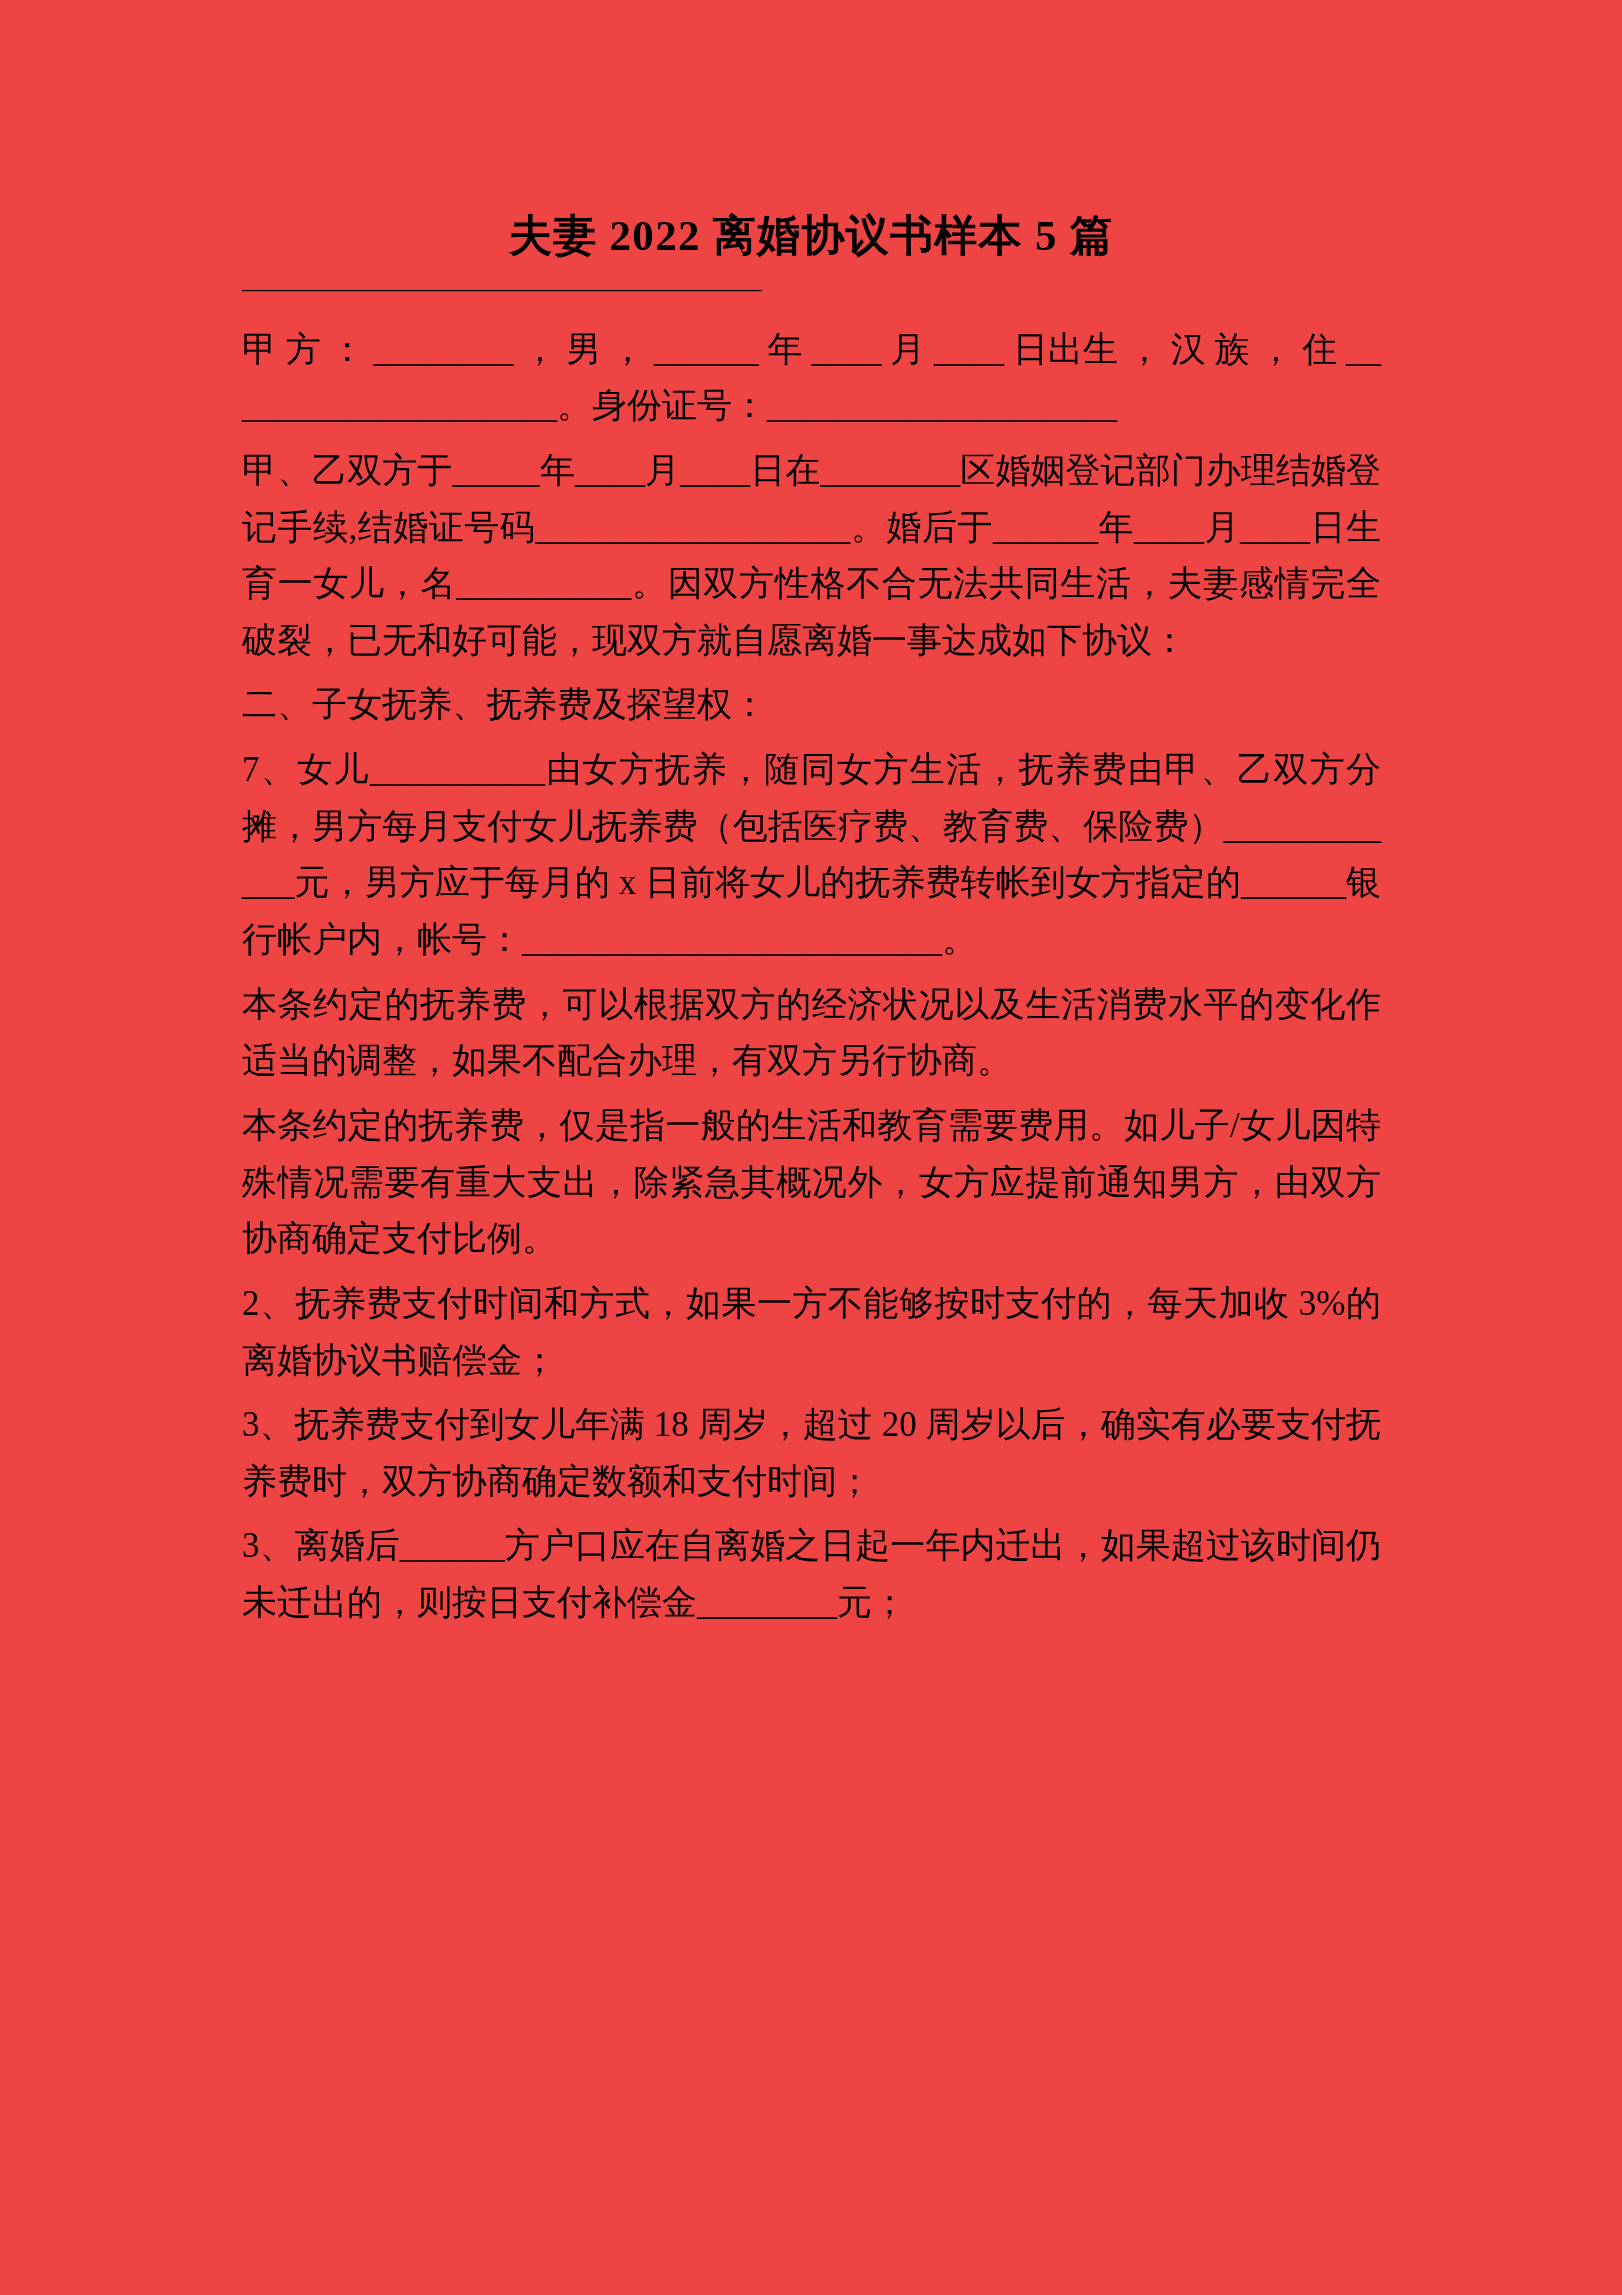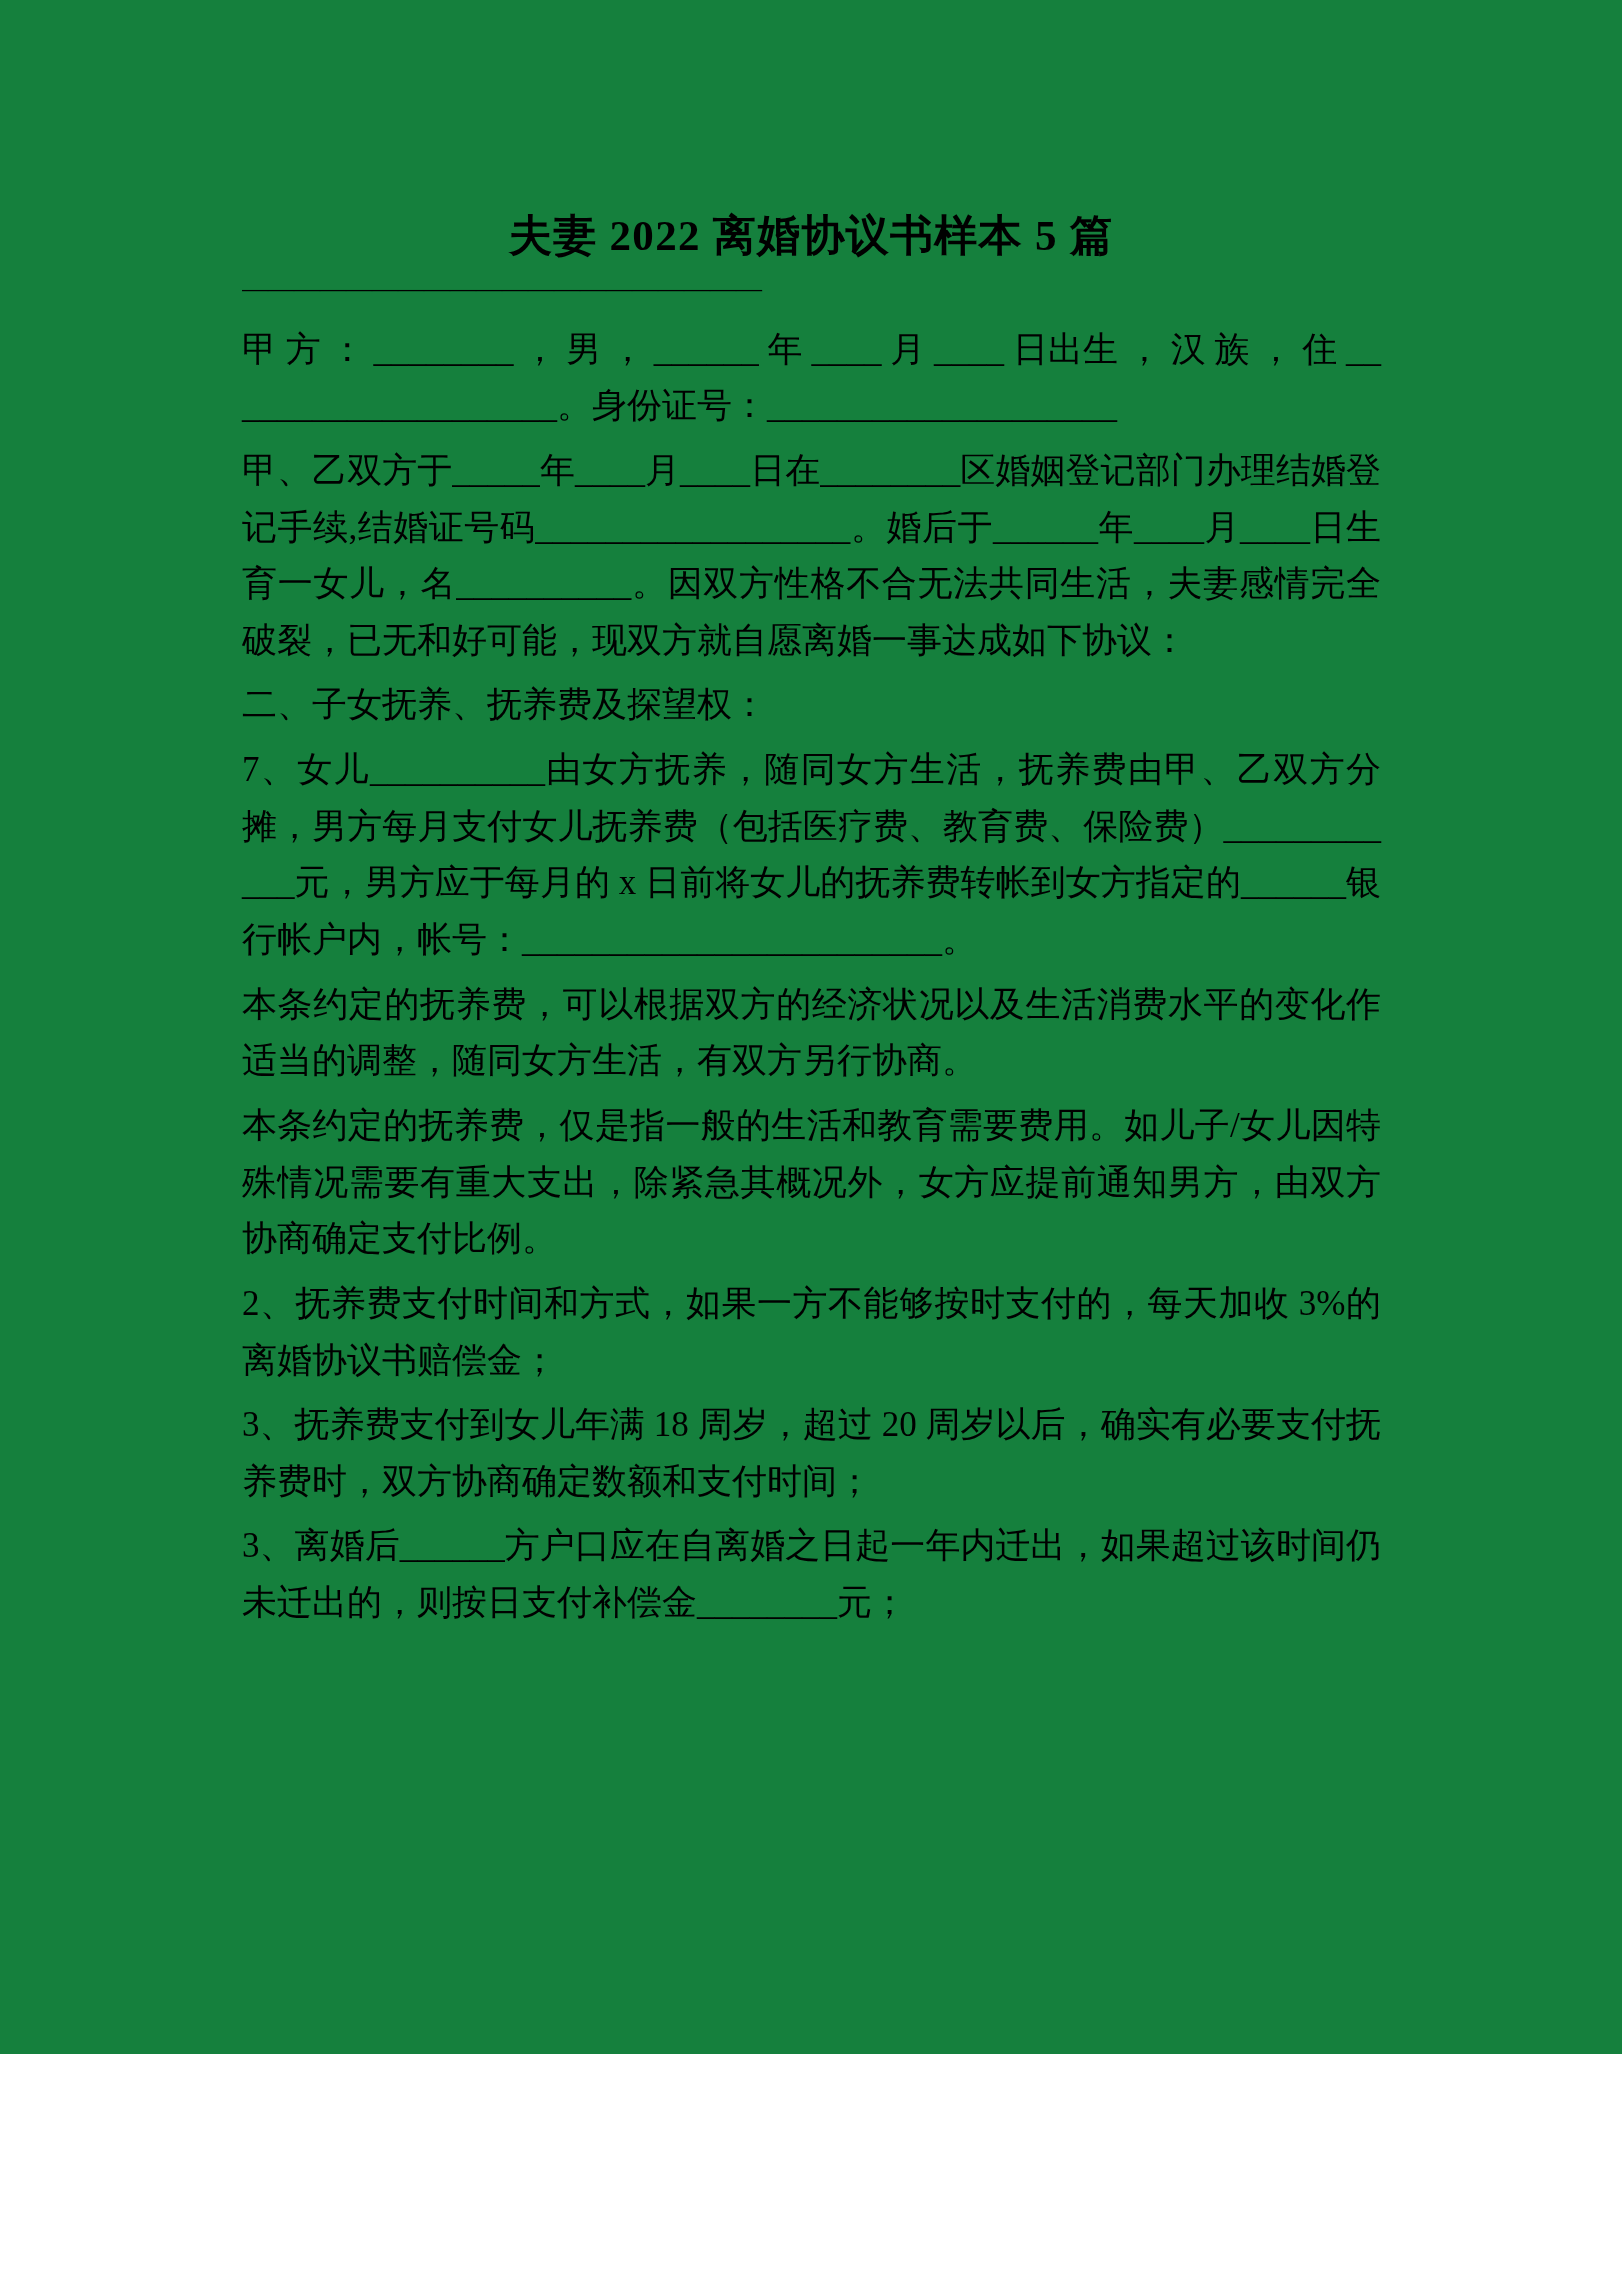--- a/index.html
+++ b/index.html
@@ -3,22 +3,22 @@
 <meta charset="utf-8">
 <style>
   html, body {
     margin: 0;
     padding: 0;
     background: #ffffff;
   }
   .page {
     position: relative;
     width: 1623px;
-    height: 2054px;
-    background: #15803d;
+    height: 2295px;
+    background: #ef4444;
     box-sizing: border-box;
     padding: 196px 242px 16px 242px;
     font-family: "Liberation Serif", "DejaVu Serif", serif;
     color: #000000;
     overflow: hidden;
   }
   .doc-title {
     font-size: 43px;
     font-weight: bold;
     text-align: center;
@@ -57,21 +57,21 @@
   <p class="para">甲 方 ： ________ ， 男 ， ______ 年 ____ 月 ____ 日出生 ， 汉 族 ， 住 ____________________。身份证号：____________________</p>
 
 
   <p class="para">甲、乙双方于_____年____月____日在________区婚姻登记部门办理结婚登记手续,结婚证号码__________________。婚后于______年____月____日生育一女儿，名__________。因双方性格不合无法共同生活，夫妻感情完全破裂，已无和好可能，现双方就自愿离婚一事达成如下协议：</p>
 
 
   <p class="para">二、子女抚养、抚养费及探望权：</p>
 
   <p class="para">7、女儿__________由女方抚养，随同女方生活，抚养费由甲、乙双方分摊，男方每月支付女儿抚养费（包括医疗费、教育费、保险费）____________元，男方应于每月的 x 日前将女儿的抚养费转帐到女方指定的______银行帐户内，帐号：________________________。</p>
 
-  <p class="para">本条约定的抚养费，可以根据双方的经济状况以及生活消费水平的变化作适当的调整，随同女方生活，有双方另行协商。</p>
+  <p class="para">本条约定的抚养费，可以根据双方的经济状况以及生活消费水平的变化作适当的调整，如果不配合办理，有双方另行协商。</p>
 
   <p class="para">本条约定的抚养费，仅是指一般的生活和教育需要费用。如儿子/女儿因特殊情况需要有重大支出，除紧急其概况外，女方应提前通知男方，由双方协商确定支付比例。</p>
 
   <p class="para">2、抚养费支付时间和方式，如果一方不能够按时支付的，每天加收 3%的离婚协议书赔偿金；</p>
 
   <p class="para">3、抚养费支付到女儿年满 18 周岁，超过 20 周岁以后，确实有必要支付抚养费时，双方协商确定数额和支付时间；</p>
 
 
   <p class="para">3、离婚后______方户口应在自离婚之日起一年内迁出，如果超过该时间仍未迁出的，则按日支付补偿金________元；</p>
 

